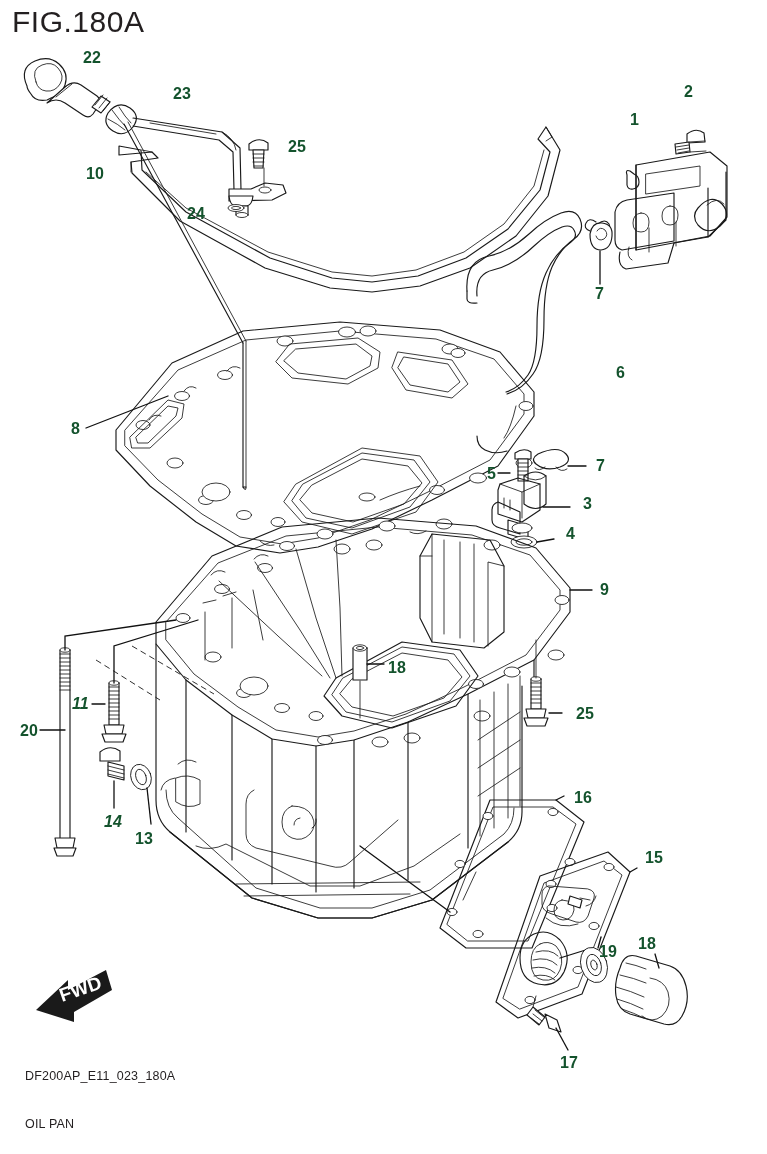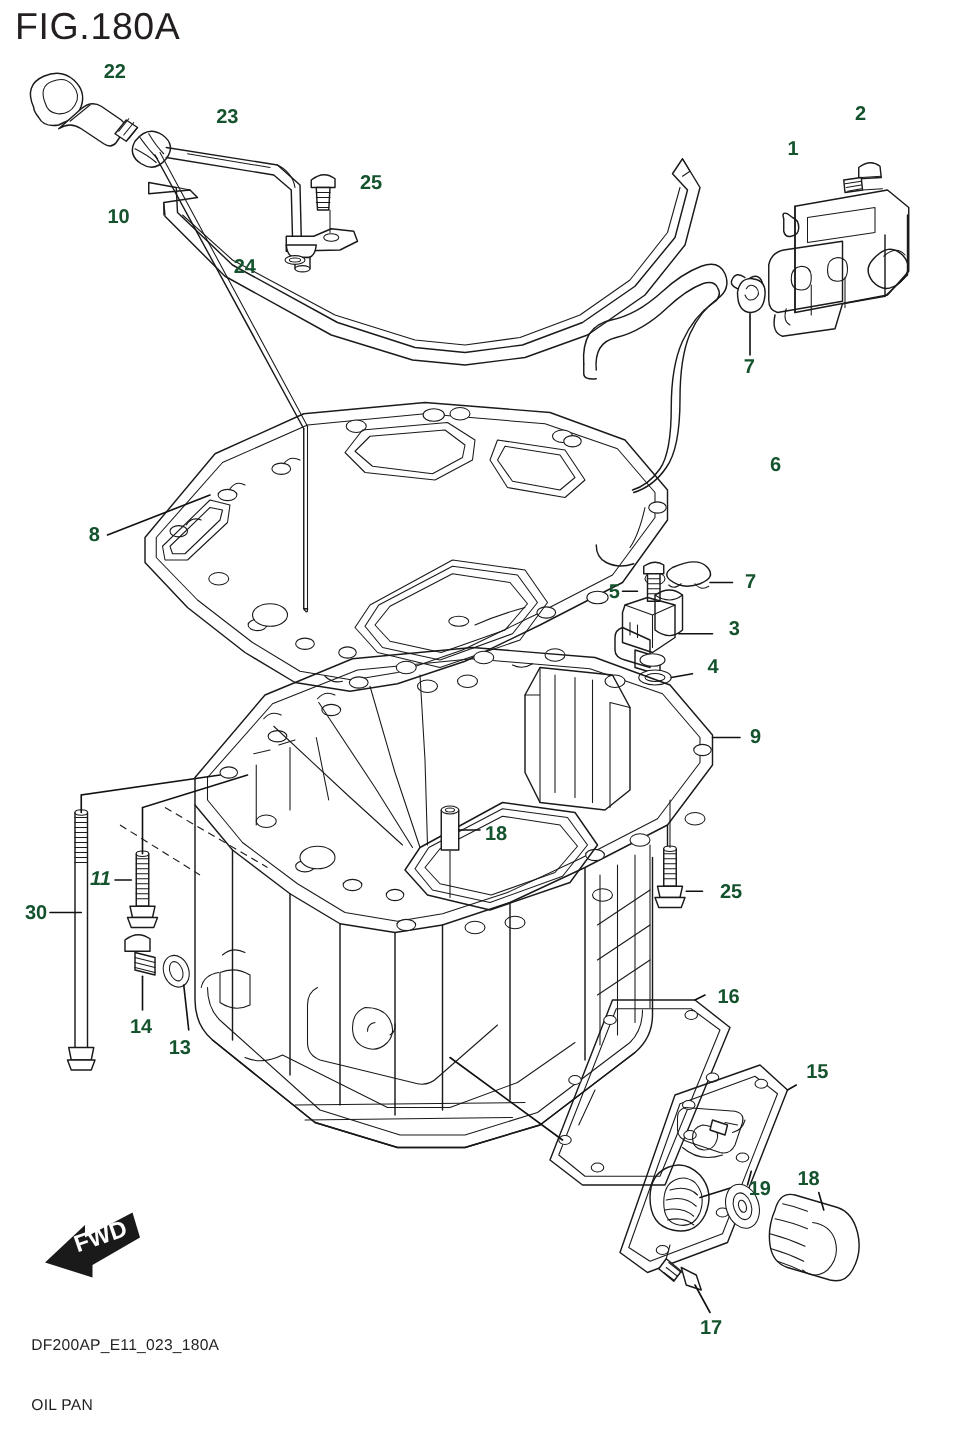--- a/index.html
+++ b/index.html
@@ -441,27 +441,27 @@
   <div class="callout" style="left:487px; top:466px;">5</div>
   <div class="callout" style="left:616px; top:365px;">6</div>
   <div class="callout" style="left:595px; top:286px;">7</div>
   <div class="callout" style="left:596px; top:458px;">7</div>
   <div class="callout" style="left:71px;  top:421px;">8</div>
   <div class="callout" style="left:600px; top:582px;">9</div>
   <div class="callout" style="left:58px;  top:166px;margin-left:28px;">10</div>
   <div class="callout" style="left:72px;  top:696px;font-style:italic;">11</div>
   <div class="callout" style="left:388px; top:660px;">18</div>
   <div class="callout" style="left:135px; top:831px;">13</div>
-  <div class="callout" style="left:104px; top:814px;">14</div>
+  <div class="callout" style="left:104px; top:814px;font-style:italic;">14</div>
   <div class="callout" style="left:645px; top:850px;">15</div>
   <div class="callout" style="left:574px; top:790px;">16</div>
   <div class="callout" style="left:560px; top:1055px;">17</div>
   <div class="callout" style="left:638px; top:936px;">18</div>
   <div class="callout" style="left:599px; top:944px;">19</div>
-  <div class="callout" style="left:20px;  top:723px;">30</div>
+  <div class="callout" style="left:20px;  top:723px;">20</div>
   <div class="callout" style="left:576px; top:706px;">25</div>
   <div class="callout" style="left:83px;  top:50px;">22</div>
   <div class="callout" style="left:173px; top:86px;">23</div>
   <div class="callout" style="left:187px; top:206px;">24</div>
   <div class="callout" style="left:288px; top:139px;">25</div>
 
   <div class="caption" id="caption-code">DF200AP_E11_023_180A</div>
   <div class="caption" id="caption-name">OIL PAN</div>
   <div id="corner-code">DF</div>
 

